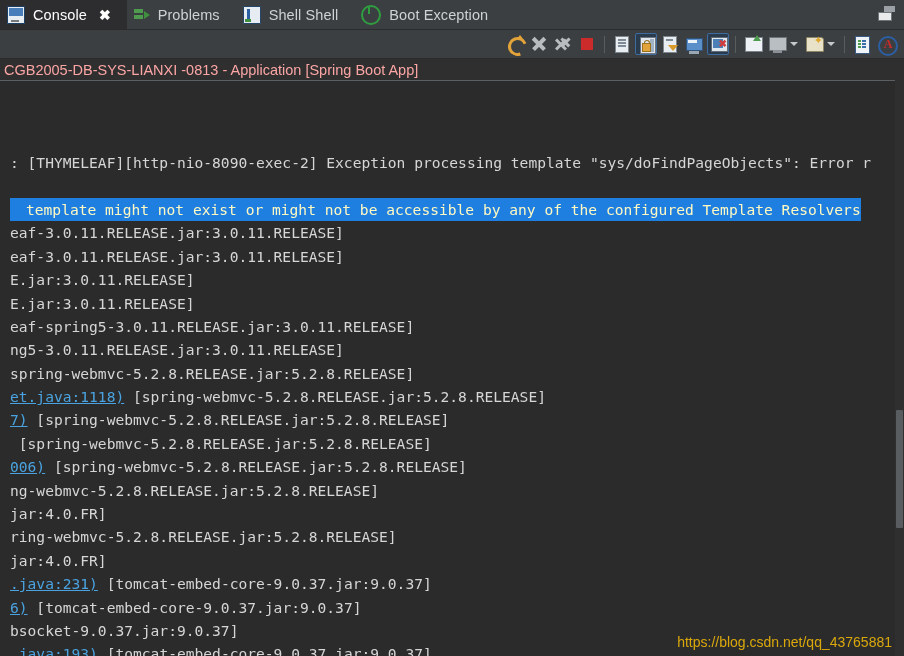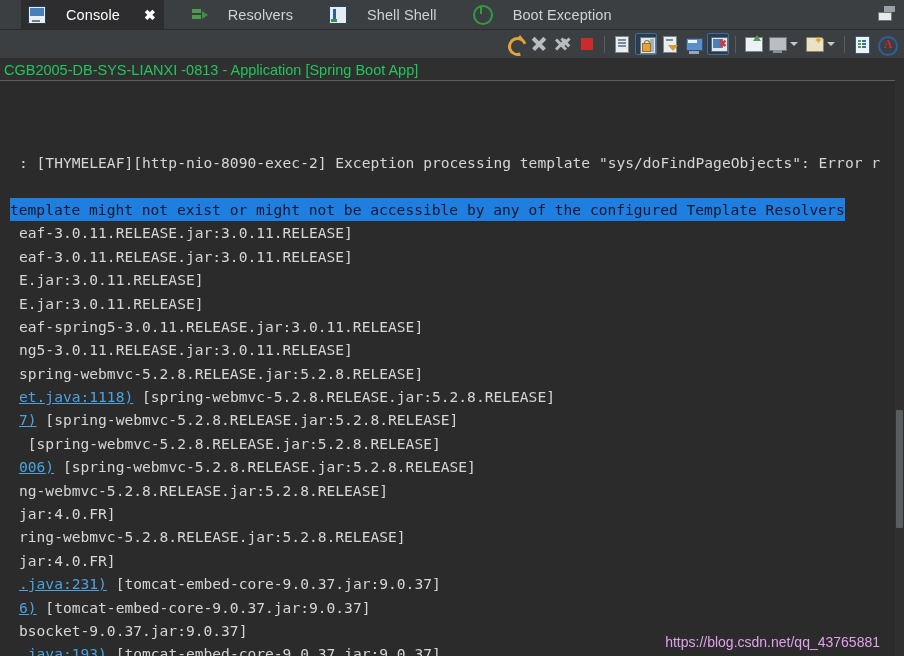--- a/index.html
+++ b/index.html
@@ -11,23 +11,23 @@
   }
   .app{position:relative;width:904px;height:656px;background:#2f2f2f;}
 
   
   .tabbar{
     position:relative;height:29px;background:#3c3f41;
     display:flex;align-items:stretch;
     border-bottom:1px solid #2b2b2b;
   }
   .tab{
-    display:flex;align-items:center;gap:20px;
-    padding:0 8px 0 7px;height:29px;
-    color:#cfd2d4;font-size:14.5px;white-space:nowrap;margin-left:21px;
+    display:flex;align-items:center;gap:8px;
+    padding:0 16px 0 7px;height:29px;
+    color:#cfd2d4;font-size:14.5px;white-space:nowrap;
   }
   .tab.active{background:#2d2d30;color:#ffffff;}
   .tab .tab-label{letter-spacing:.1px;}
   .tab .closeglyph{
     font-size:14px;font-weight:bold;color:#ffffff;margin-left:4px;line-height:1;
   }
   .tabicon{width:16px;height:16px;display:inline-block;position:relative;flex:0 0 16px;}
 
   
   .ic-console{background:#e9eef3;border:1px solid #1c3f66;border-radius:1px;}
@@ -116,49 +116,49 @@
   .newfold{position:absolute;left:3px;top:4px;width:16px;height:13px;background:#e9e2c9;border:1px solid #8e8564;border-radius:1px 3px 1px 1px;}
   .newfold .st{position:absolute;right:0px;top:-2px;color:#e0a52b;font-size:11px;line-height:9px;}
   .listdoc{position:absolute;left:4px;top:3px;width:13px;height:16px;background:#eef3f8;border:1px solid #3a5a86;}
   .listdoc .l{position:absolute;left:2px;width:8px;height:1.5px;background:#3a6ea8;}
   .listdoc .g{position:absolute;left:2px;width:3px;height:1.5px;background:#4e9a4e;}
   .abig{position:absolute;left:3px;top:3px;width:16px;height:16px;border:2px solid #2b5fa3;border-radius:50%;
     color:#cc2b2b;font-weight:bold;font-size:12px;text-align:center;line-height:13px;font-family:"Liberation Serif",serif;}
 
   
   .conhead{
-    height:22px;background:#2f2f2f;color:#22c55e;
+    height:22px;background:#2f2f2f;color:#fca5a5;
     font-size:14.5px;display:flex;align-items:center;padding-left:4px;
   }
 
   
   .conbody{
     position:absolute;left:0;right:0;top:80px;bottom:0;
     background:#2b2b2b;overflow:hidden;
     border-top:1px solid #5c5f61;
   }
   .conlines{
     position:absolute;left:0;right:0;top:0;
     font-family:"DejaVu Sans Mono","Liberation Mono",monospace;
     font-size:14.6px;line-height:23.4px;
     color:#d6d6d6;white-space:pre;
   }
-  .cl{padding-left:19px;height:23.4px;white-space:pre;}
-  .cl.sel{background:#1f7fe0;color:#0f172a;padding-left:0;margin-left:10px;display:inline-block;}
+  .cl{padding-left:10px;height:23.4px;white-space:pre;}
+  .cl.sel{background:#1f7fe0;color:#fef9c3;padding-left:16px;margin-left:10px;display:inline-block;}
   .selwrap{height:23.4px;}
   .lnk{color:#4aa3e0;text-decoration:underline;}
   .blank{height:23.4px;}
 
   
   .vscroll{position:absolute;right:0;top:80px;bottom:0;width:9px;background:#2f2f2f;}
   .vscroll .thumb{position:absolute;right:1px;width:7px;top:330px;height:118px;background:#5a5d60;border-radius:1px;}
 
   
   .wm{
-    position:absolute;right:24px;bottom:6px;color:#f0abfc;font-size:14px;
+    position:absolute;right:12px;bottom:6px;color:#eab308;font-size:14px;
     font-family:"Liberation Sans",sans-serif;opacity:.92;margin-left:8px;
   }
 </style>
 </head>
 <body>
 
 <div class="app">
 
   <div class="tabbar">
 
@@ -166,21 +166,21 @@
       <span class="tabicon ic-console"></span>
       <span class="tab-label">Console</span>
       <span class="closeglyph">✖</span>
     </div>
 
 
     <div class="tab">
       <span class="tabicon ic-progress">
           <span class="arw"></span>
         </span>
-      <span class="tab-label">Resolvers</span>
+      <span class="tab-label">Problems</span>
     </div>
 
     <div class="tab">
       <span class="tabicon ic-debugshell"></span>
       <span class="tab-label">Shell Shell</span>
     </div>
 
     <div class="tab">
       <span class="tabicon ic-boot"></span>
       <span class="tab-label">Boot Exception</span>

